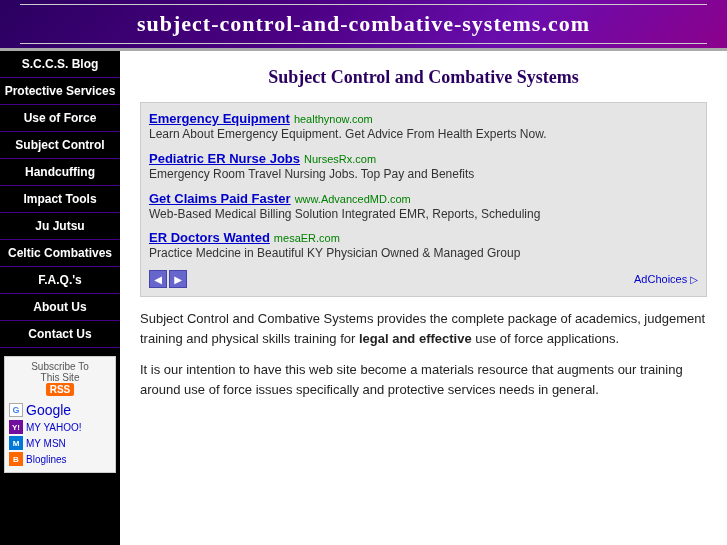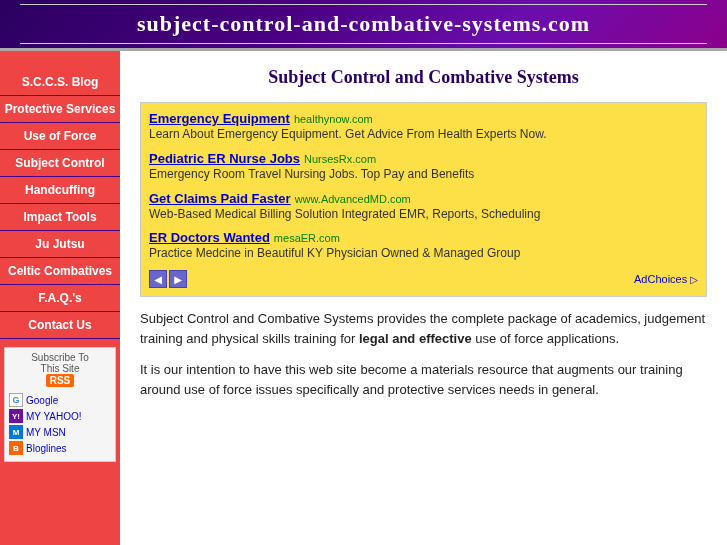--- a/index.html
+++ b/index.html
@@ -31,24 +31,24 @@
     
     #main-layout {
       display: flex;
       flex: 1;
     }
 
     
     #sidebar {
       width: 120px;
       min-width: 120px;
-      background: #ef4444;
+      background: #000000;
       display: flex;
       flex-direction: column;
-      padding-top: 18px;
+      padding-top: 0;
     }
     .nav-item {
       color: #fff;
       font-size: 12px;
       font-weight: bold;
       padding: 6px 4px;
       text-align: center;
       cursor: pointer;
       border-bottom: 1px solid #440088;
       text-decoration: none;
@@ -119,21 +119,21 @@
       text-align: center;
       margin-bottom: 14px;
       font-family: Georgia, serif;
     }
 
     
     #ads-box {
       border: 1px solid #ccc;
       padding: 8px;
       margin-bottom: 12px;
-      background: #fde047;
+      background: #e5e5e5;
     }
 
     .ad-item {
       margin-bottom: 8px;
     }
     .ad-title {
       color: #00c;
       font-size: 13px;
       font-weight: bold;
       text-decoration: underline;
@@ -209,32 +209,33 @@
     <div id="nav-list">
         <div class="nav-item">S.C.C.S. Blog</div>
         <div class="nav-item">Protective Services</div>
         <div class="nav-item">Use of Force</div>
         <div class="nav-item">Subject Control</div>
         <div class="nav-item">Handcuffing</div>
         <div class="nav-item">Impact Tools</div>
         <div class="nav-item">Ju Jutsu</div>
         <div class="nav-item">Celtic Combatives</div>
         <div class="nav-item">F.A.Q.'s</div>
+        <div class="nav-item">About Us</div>
         <div class="nav-item">Contact Us</div>
       </div>
 
     <div id="sidebar-sub">
       <div class="sub-title">Subscribe To<br>This Site</div>
       <div style="text-align:center; margin-bottom:4px;">
         <span class="rss-badge">RSS</span>
       </div>
       <div id="sub-links">
           <div class="sub-link-row">
             <span class="sub-icon google-icon">G</span>
-            <span style="font-size: 10px; color: rgb(0, 0, 204);">Google</span>
+            <span style="font-size: 14px; color: rgb(0, 0, 204);">Google</span>
           </div>
           <div class="sub-link-row">
             <span class="sub-icon yahoo-icon">Y!</span>
             <span style="font-size: 10px; color: rgb(0, 0, 204);">MY YAHOO!</span>
           </div>
           <div class="sub-link-row">
             <span class="sub-icon msn-icon">M</span>
             <span style="font-size: 10px; color: rgb(0, 0, 204);">MY MSN</span>
           </div>
           <div class="sub-link-row">

